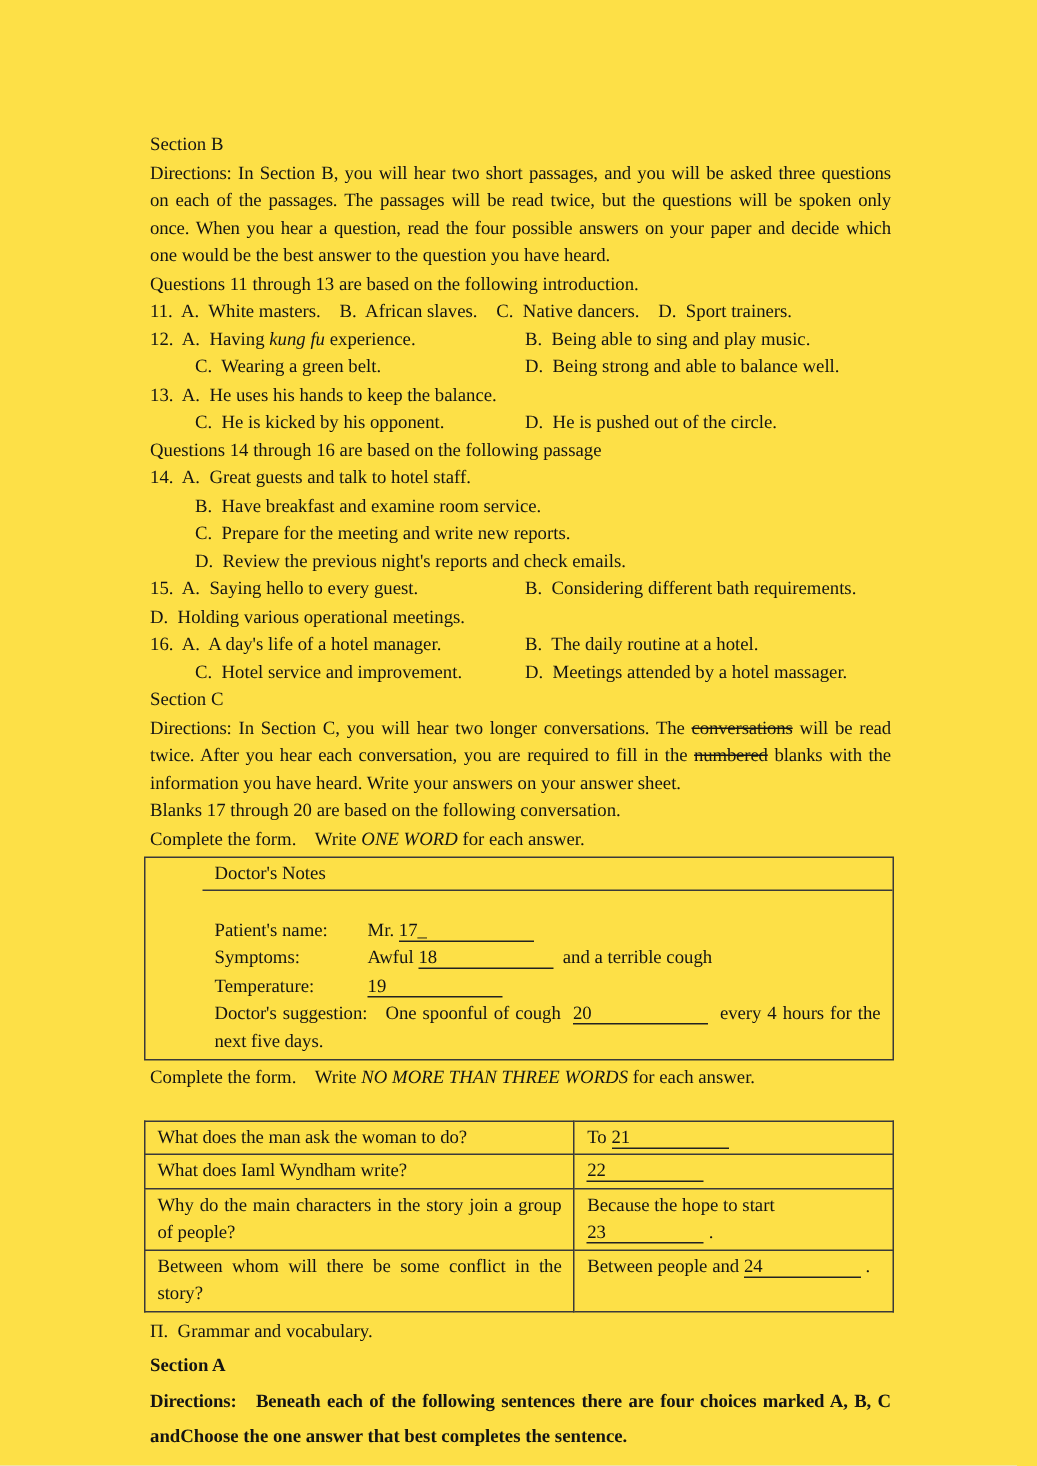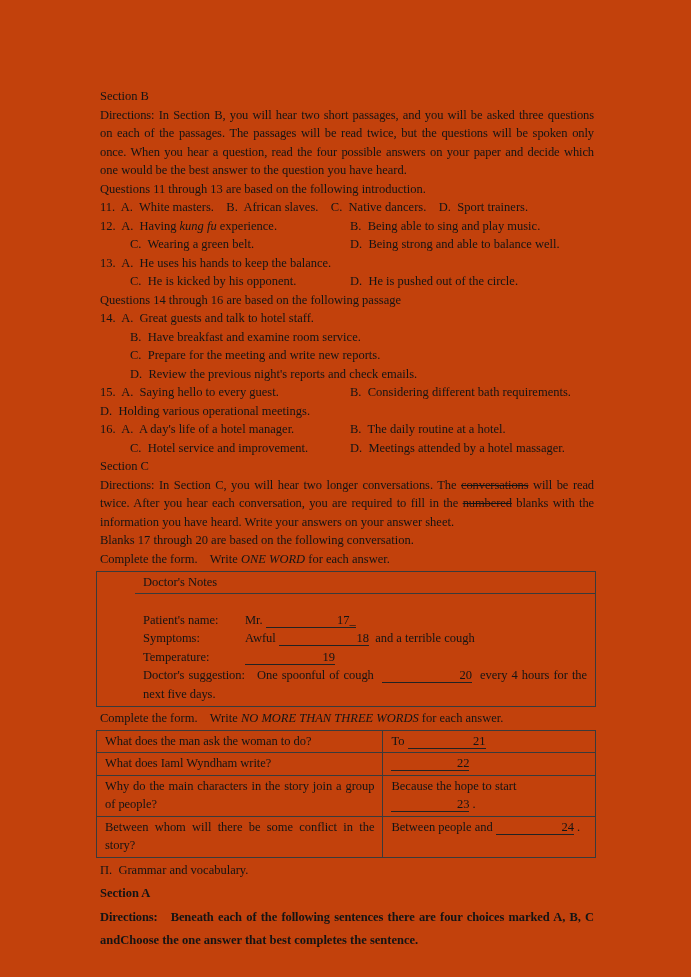--- a/index.html
+++ b/index.html
@@ -1,20 +1,20 @@
 <!DOCTYPE html>
 <html><head>
 <meta charset="utf-8">
 <style>
   html,body { margin:0; padding:0; background:#e8e8e8; }
   .page {
     position:relative;
     width:691px; height:977px;
     margin:0 auto;
-    background:#c2410c;
+    background:#fde047;
     box-sizing:border-box;
     padding:87px 97px 0 100px;
     font-family:"Liberation Serif","DejaVu Serif",serif;
     font-size:12.5px;
     line-height:18.5px;
     color:#141414;
     overflow:hidden;
   }
   .t { white-space:pre-wrap; }
   .line { white-space:pre-wrap; }
@@ -25,42 +25,42 @@
   .strike { text-decoration:line-through; }
   .optrow { display:flex; }
   .optrow .L { min-width:250px; flex:0 0 auto; white-space:pre; }
   .optrow .L.ind { box-sizing:border-box; padding-left:30px; }
   .optrow .R { white-space:pre; }
   .ind1 { padding-left:30px; }
   .blank {
     display:inline-block;
     min-width:78px;
     border-bottom:1px solid #222;
-    text-align:right;
+    text-align:left;
     line-height:14px;
     white-space:pre;
   }
   .blank.w90 { min-width:90px; }
   .docbox {
     box-sizing:border-box;
     width:calc(100% + 6px);
     margin:3px 0 2px -4px;
     border:1px solid #3a3a3a;
     padding-left:38px;
   }
   .docbox .hdr { border-bottom:1px solid #3a3a3a; padding:1px 8px; }
   .docbox .bdy { padding:17px 8px 3px 8px; }
   .drow { display:flex; }
   .drow .lab { width:102px; flex:0 0 auto; white-space:pre; }
   .drow .val { white-space:pre-wrap; }
   table.qa {
     border-collapse:collapse;
     box-sizing:border-box;
     width:calc(100% + 6px);
-    margin:2px 0 2px -4px;
+    margin:19px 0 2px -4px;
     table-layout:fixed;
   }
   table.qa td {
     border:1px solid #3a3a3a;
     padding:1px 8px 2px 8px;
     vertical-align:top;
     line-height:18.5px;
   }
   table.qa td.q { width:54%; text-align:justify; letter-spacing:-0.05px; }
   table.qa td.a { white-space:pre-wrap; }

